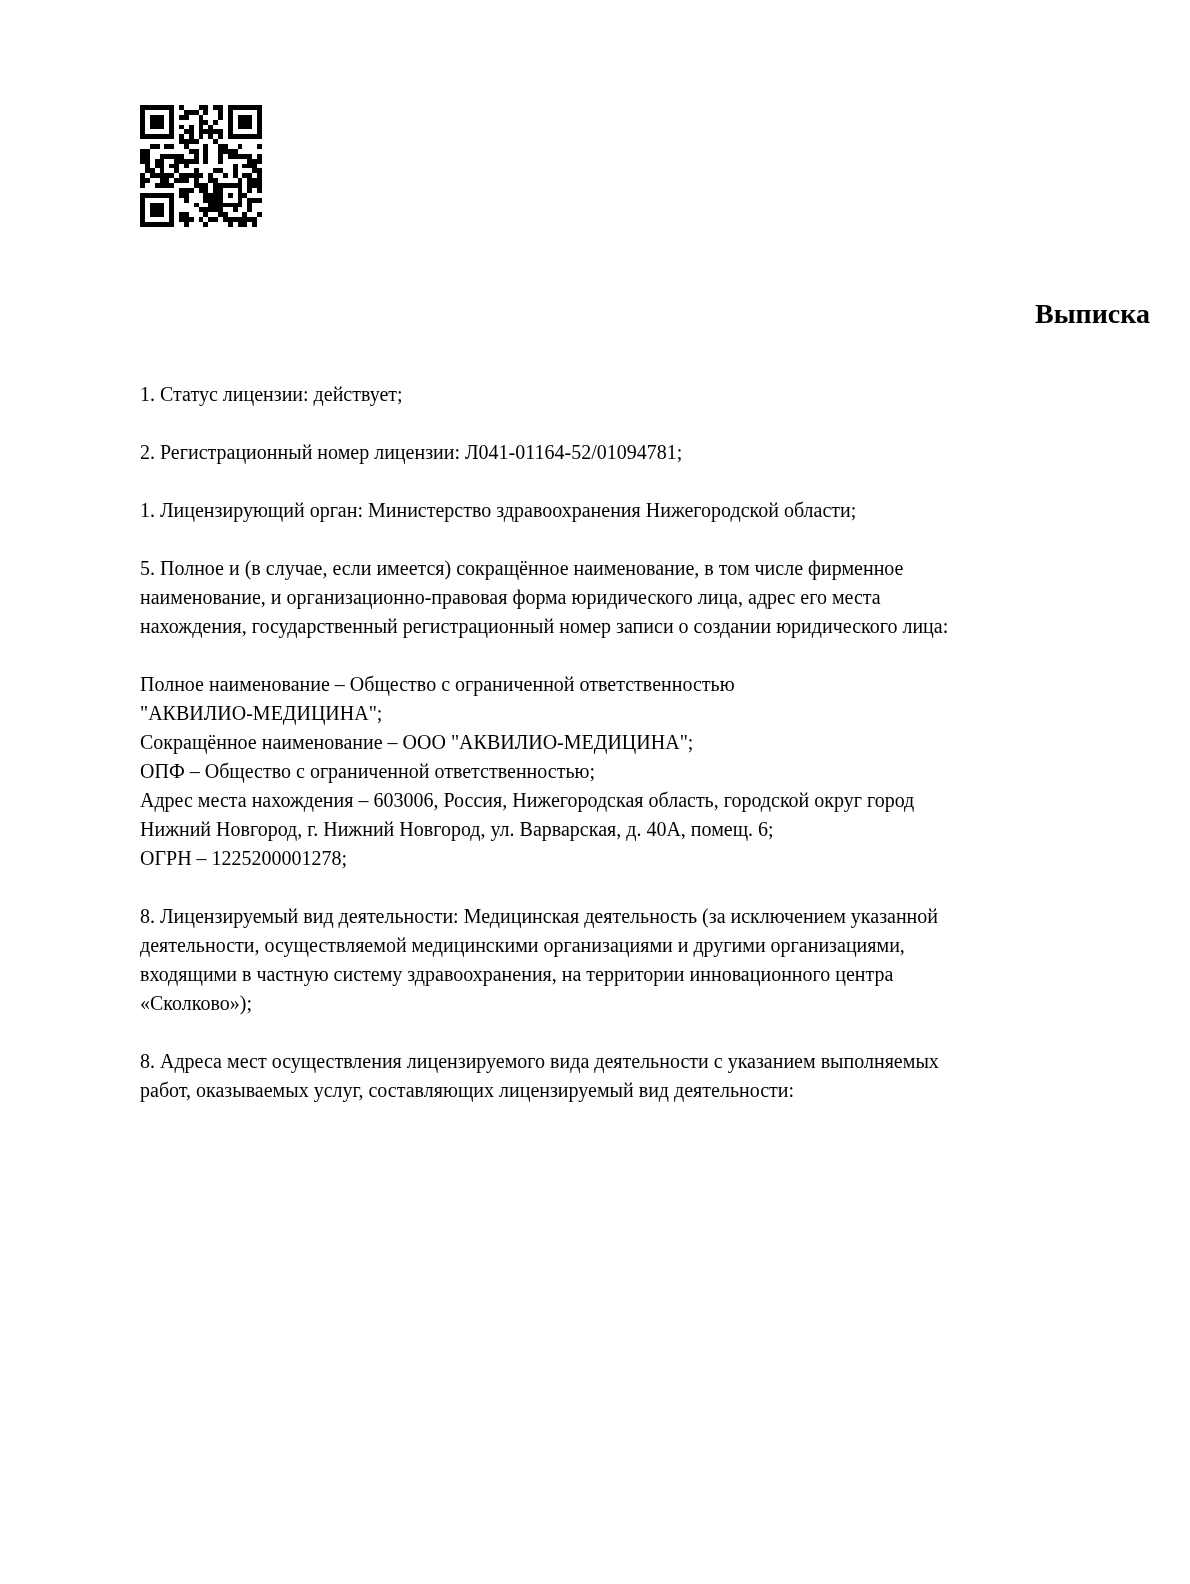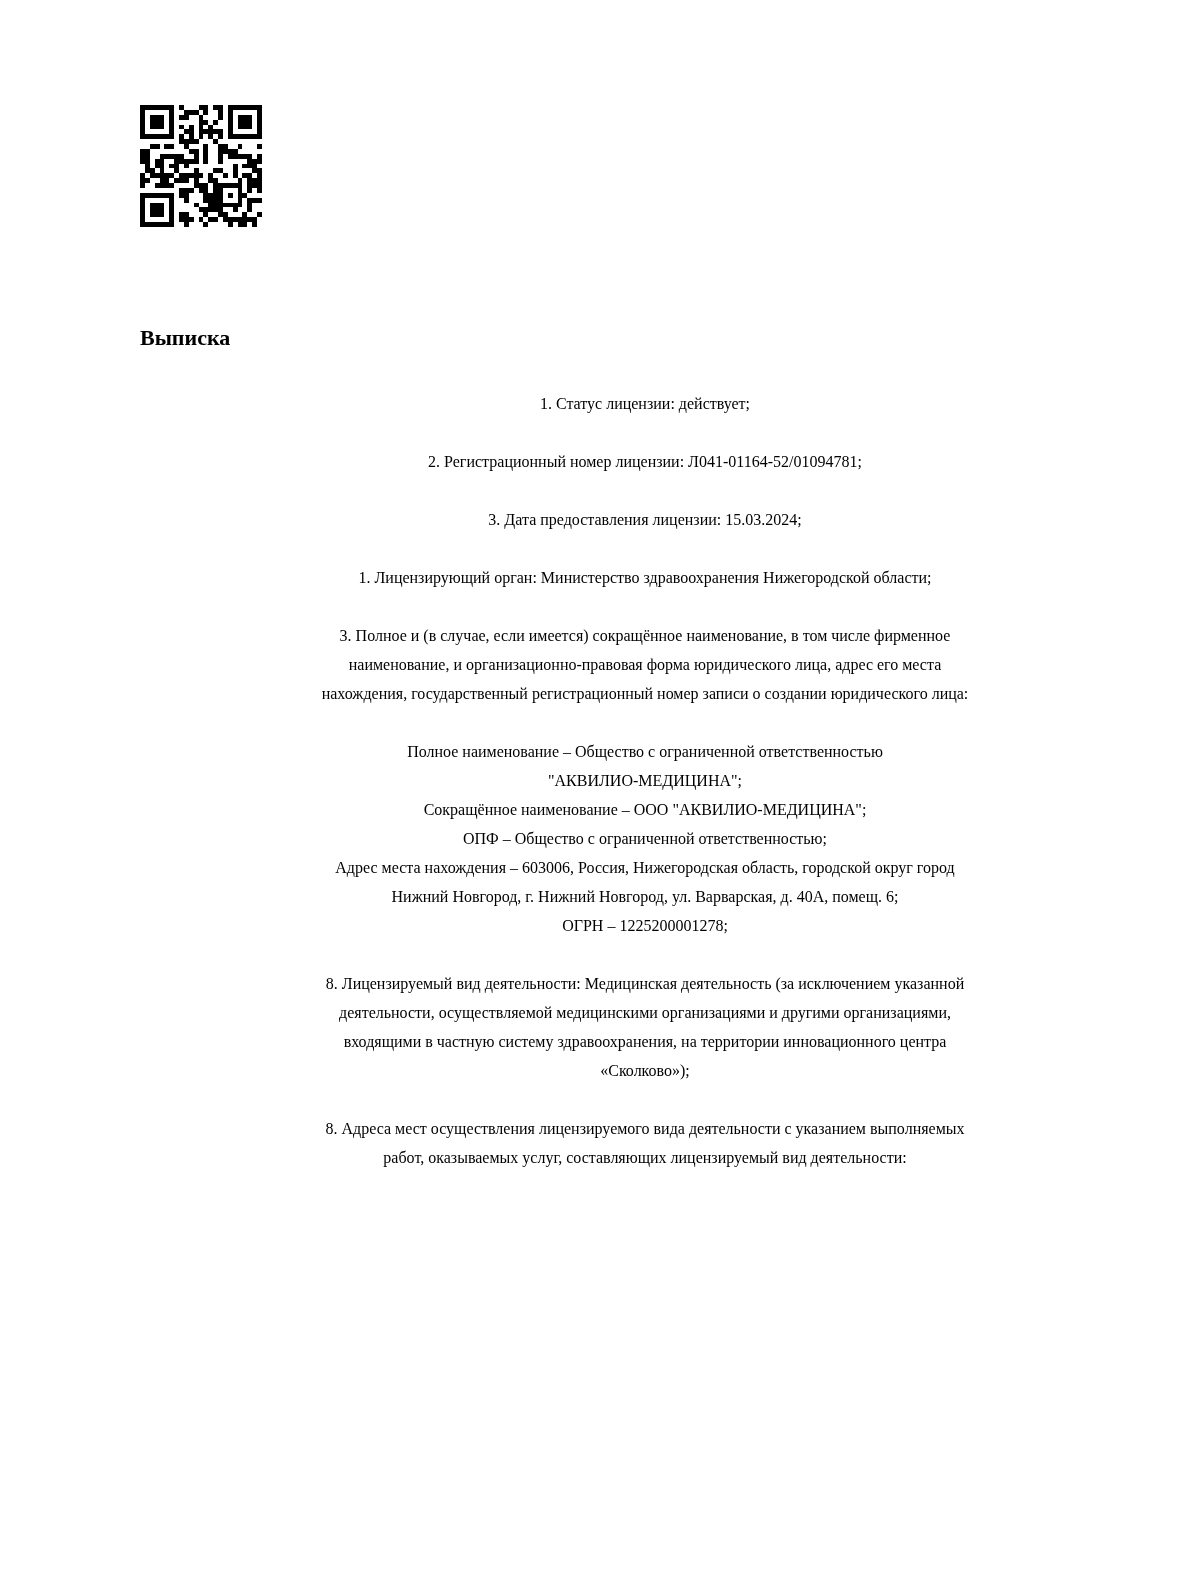--- a/index.html
+++ b/index.html
@@ -18,31 +18,30 @@
     padding: 105px 40px 0 140px;
     background: #ffffff;
     overflow: hidden;
   }
   .qr {
     width: 122px;
     height: 122px;
   }
   .qr svg { display: block; }
   .doc-title {
-    margin-top: 94px;
-    text-align: left;
+    margin-top: 70px;
+    text-align: right;
     font-weight: bold;
-    font-size: 22px;
+    font-size: 28px;
     line-height: 33px;
   }
   .doc-body {
-    margin-top: 35px;
-    font-size: 16px;
+    margin-top: 50px;
+    font-size: 20px;
     line-height: 29px;
-    text-align: center;
   }
   .doc-body p {
     margin: 0 0 29px 0;
     white-space: pre-line;
   }
 </style>
 </head>
 <body>
 
 <div class="page">
@@ -378,23 +377,22 @@
       </svg>
   </div>
 
   <div class="doc-title">
     <div>Выписка</div>
   </div>
 
   <div class="doc-body" id="doc-body">
       <p>1. Статус лицензии: действует;</p>
       <p>2. Регистрационный номер лицензии: Л041-01164-52/01094781;</p>
-      <p>3. Дата предоставления лицензии: 15.03.2024;</p>
       <p>1. Лицензирующий орган: Министерство здравоохранения Нижегородской области;</p>
-      <p>3. Полное и (в случае, если имеется) сокращённое наименование, в том числе фирменное
+      <p>5. Полное и (в случае, если имеется) сокращённое наименование, в том числе фирменное
 наименование, и организационно-правовая форма юридического лица, адрес его места
 нахождения, государственный регистрационный номер записи о создании юридического лица:</p>
       <p>Полное наименование – Общество с ограниченной ответственностью
 "АКВИЛИО-МЕДИЦИНА";
 Сокращённое наименование – ООО "АКВИЛИО-МЕДИЦИНА";
 ОПФ – Общество с ограниченной ответственностью;
 Адрес места нахождения – 603006, Россия, Нижегородская область, городской округ город
 Нижний Новгород, г. Нижний Новгород, ул. Варварская, д. 40А, помещ. 6;
 ОГРН – 1225200001278;</p>
       <p>8. Лицензируемый вид деятельности: Медицинская деятельность (за исключением указанной

